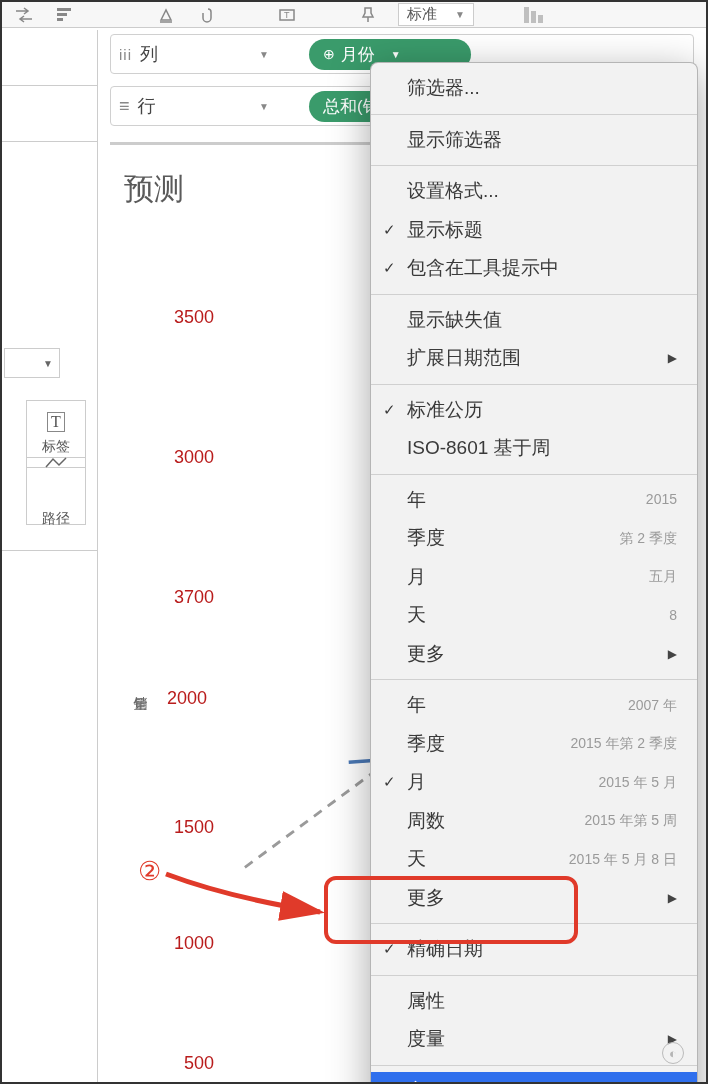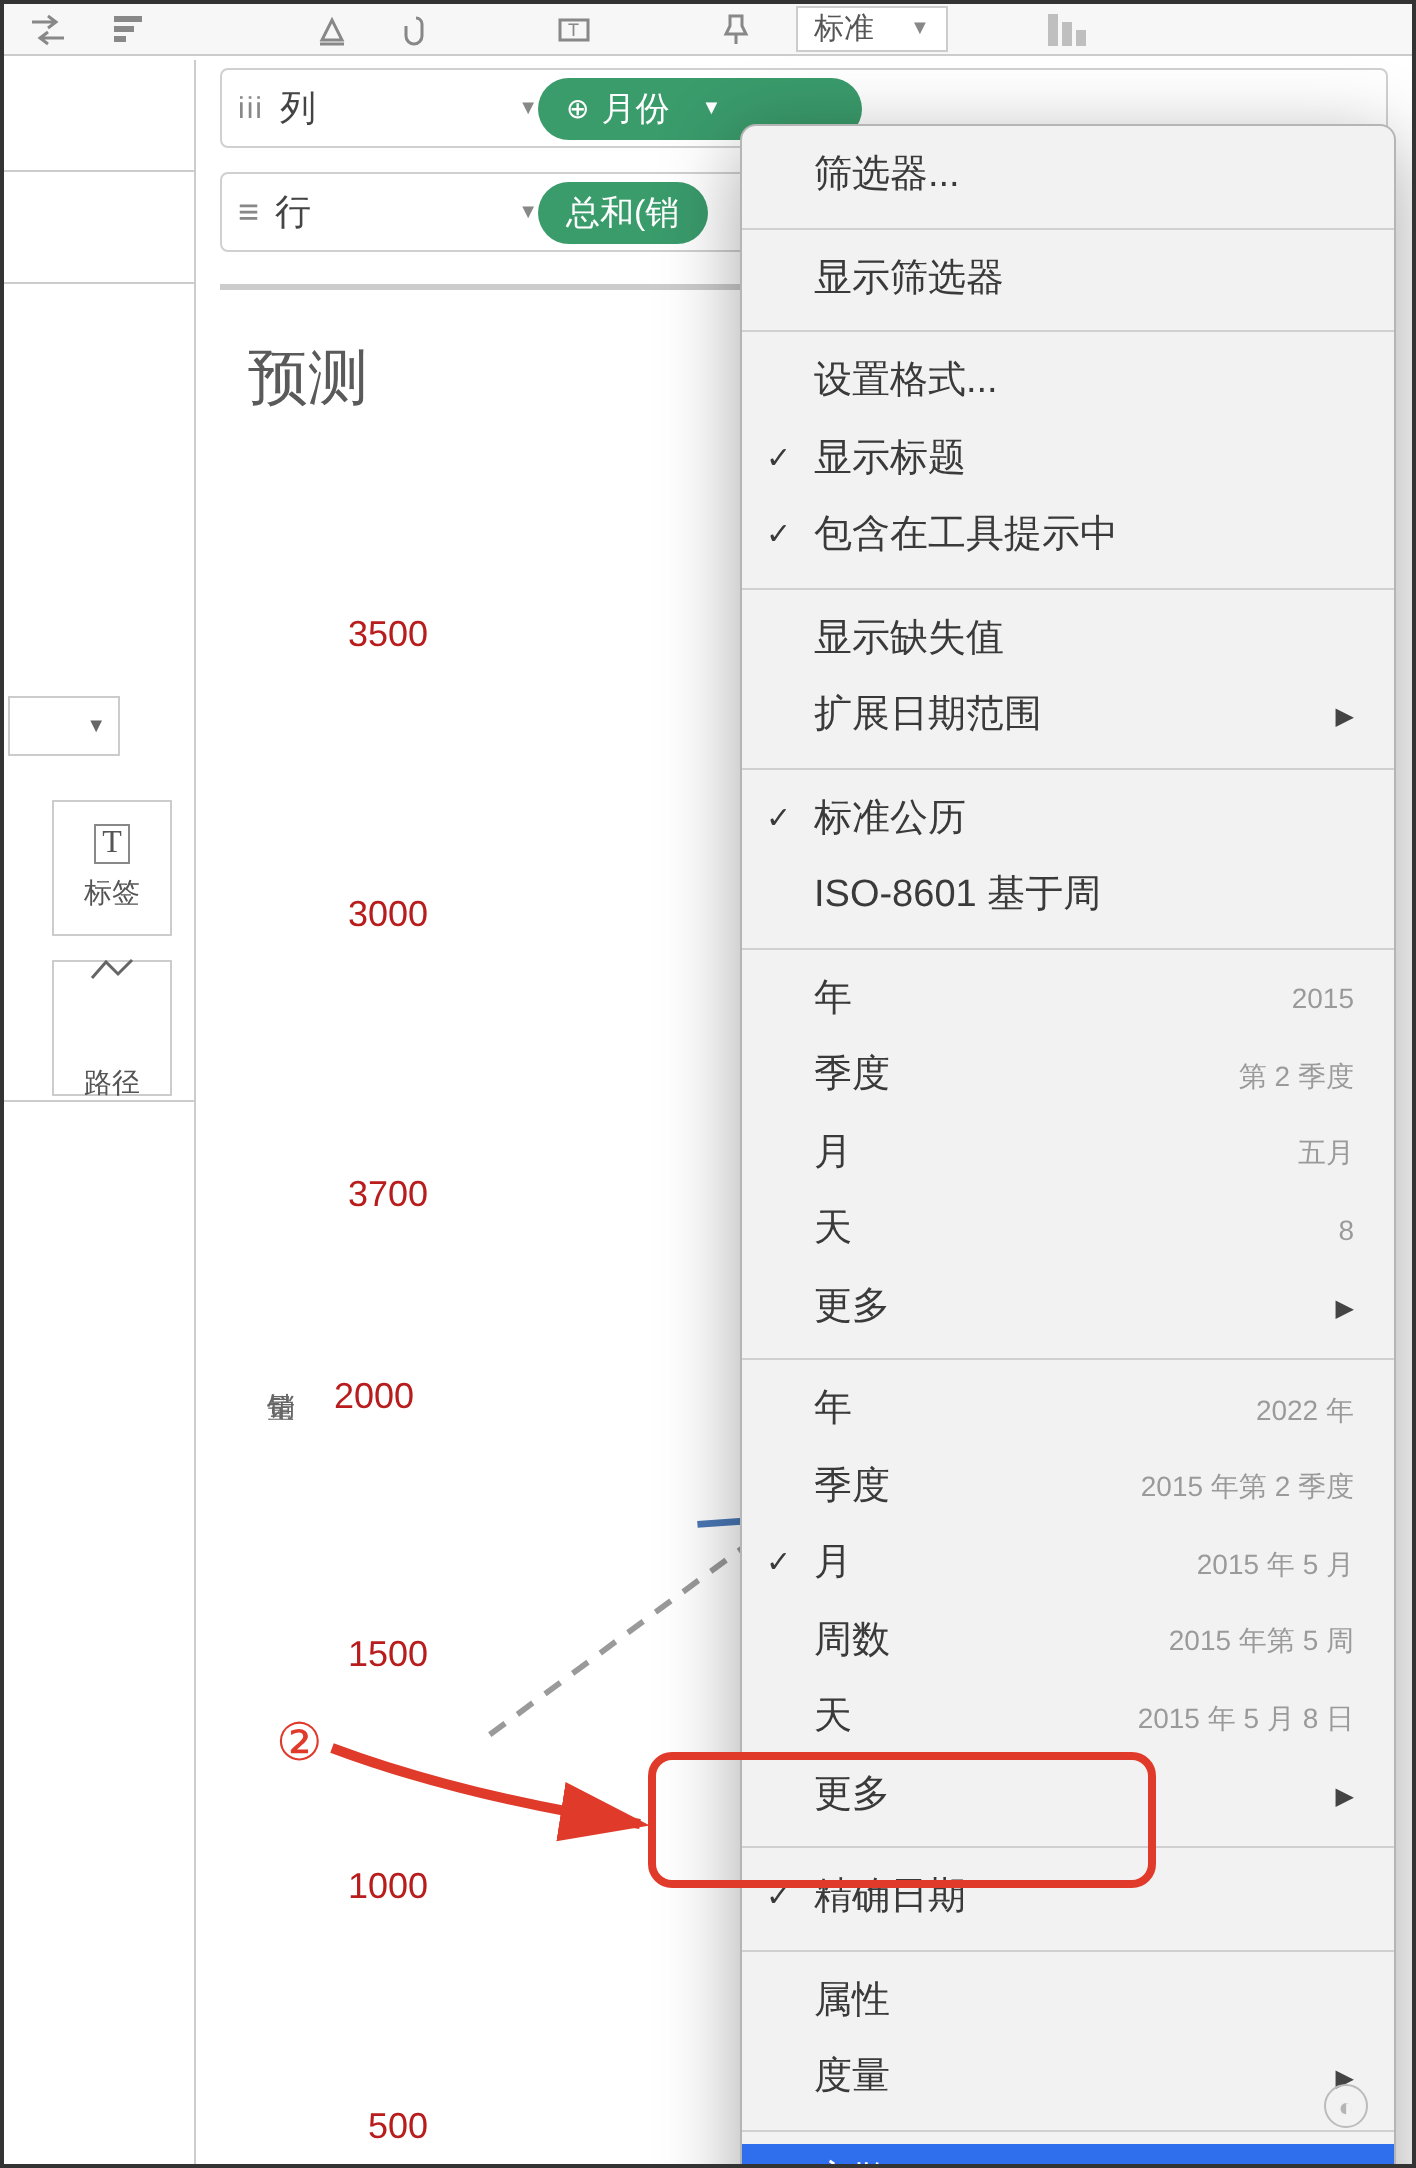--- a/index.html
+++ b/index.html
@@ -51,20 +51,21 @@
     }
     .shelf {
       display: flex;
       align-items: center;
       height: 40px;
       border: 1px solid #d0d0d0;
       border-radius: 4px;
       padding: 0 8px;
       margin-bottom: 12px;
       background: #fff;
+      gap: 40px;
     }
     .shelf-label {
       display: flex;
       align-items: center;
       gap: 8px;
       width: 150px;
       font-size: 18px;
       color: #444;
     }
     .shelf-label .dropdown-caret {
@@ -116,21 +117,21 @@
       border: 1px solid #ccc;
       display: flex;
       flex-direction: column;
       align-items: center;
       justify-content: center;
       font-size: 14px;
       color: #555;
       gap: 6px;
     }
     .left-panel .mark-label { top: 370px; }
-    .left-panel .mark-path { top: 450px; gap: 37px; }
+    .left-panel .mark-path { top: 427px; gap: 37px; }
     .left-panel .mark-box .mk-icon { font-size: 16px; }
     .left-panel .closer { position:absolute; top:520px; left:0; right:0; border-bottom:1px solid #ccc;}
 
     
     .chart-area {
       position: absolute;
       top: 140px;
       left: 108px;
       right: 8px;
       bottom: 0;
@@ -433,21 +434,21 @@
       <span>天</span>
       <span class="rval">8</span>
     </div>
   <div class="item">
       <span>更多</span>
       <span class="arrow">▶</span>
     </div>
   <div class="sep"></div>
   <div class="item">
       <span>年</span>
-      <span class="rval">2022 年</span>
+      <span class="rval">2007 年</span>
     </div>
   <div class="item">
       <span>季度</span>
       <span class="rval">2015 年第 2 季度</span>
     </div>
   <div class="item">
       <span class="check">✓</span>
       <span>月</span>
       <span class="rval">2015 年 5 月</span>
     </div>

